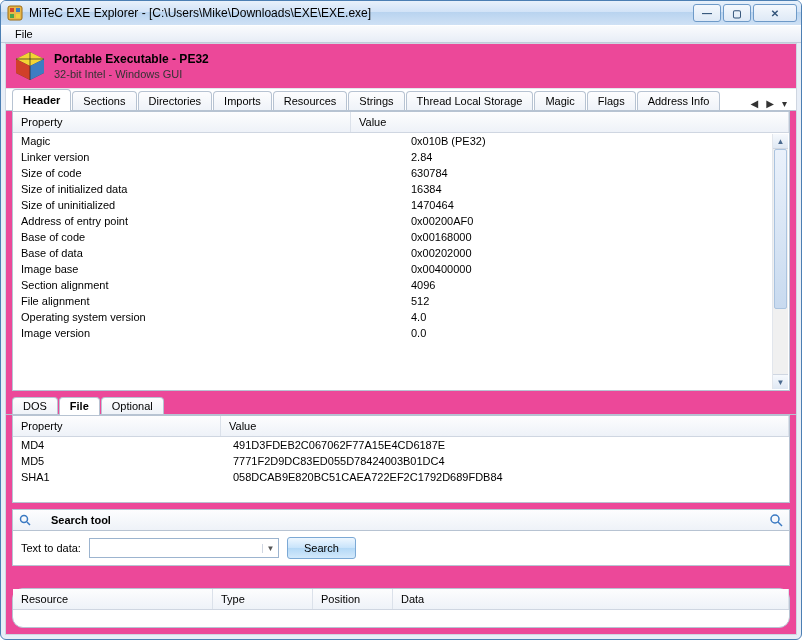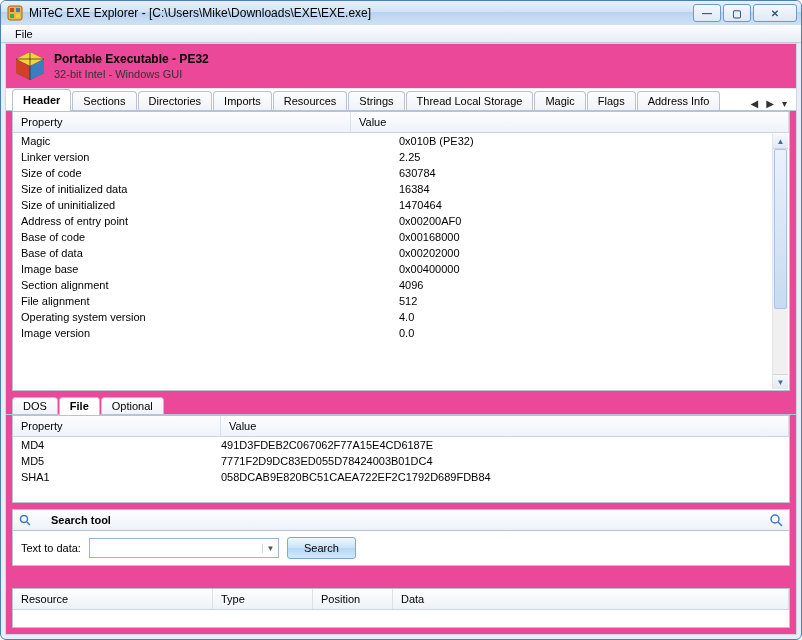--- a/index.html
+++ b/index.html
@@ -33,21 +33,21 @@
 .tabs .nav span { cursor: pointer; color: #333; font-size: 10px; padding: 2px 3px; }
 
 
 .panel { border: 1px solid #b7c3d2; margin: 0 6px 6px 6px; background: #fff; position: relative; }
 .panel.top { height: 280px; display: flex; flex-direction: column; }
 .panel .colheads { display: flex; background: linear-gradient(#fdfdfe,#eef2f8); border-bottom: 1px solid #cfd6e1; }
 .panel .colheads div { padding: 4px 8px; border-right: 1px solid #dbe1ea; }
 .panel .rows { flex: 1; overflow-y: auto; }
 .row { display: flex; padding: 2px 8px; }
 .row .c1 { width: 378px; }
-.row .c2 { flex: 1; }
+.row .c2 { flex: 1; margin-left: 12px; }
 .scrolltrack { position: absolute; right: 1px; top: 22px; bottom: 1px; width: 16px; background: #f0f0f0; border-left: 1px solid #e2e6ec; }
 .scrollthumb { position: absolute; top: 15px; left: 1px; right: 1px; height: 160px; background: linear-gradient(#eaf1fb,#c8daef); border: 1px solid #aac3df; border-radius: 2px; }
 .scrollbtn { position: absolute; left: 0; right: 0; height: 15px; background: linear-gradient(#f6f9fd,#dfe8f3); display:flex; align-items:center; justify-content:center; font-size:8px; color:#4a6a8f; }
 .scrollbtn.up { top: 0; border-bottom:1px solid #cfd6e1; }
 .scrollbtn.down { bottom: 0; border-top:1px solid #cfd6e1; }
 
 
 .subtabs { display:flex; align-items:flex-end; padding:0 6px; position:relative; }
 .subtabs .baseline { position:absolute; left:0; right:0; bottom:0; height:1px; background:#b7c3d2; }
 .subtabs .tab { border:1px solid #b7c3d2; border-bottom:none; border-radius: 4px 4px 0 0; padding:2px 10px 3px 10px; margin-right:1px; background:linear-gradient(#fdfdfe,#eef2f8); cursor:pointer; }
@@ -58,21 +58,21 @@
 
 
 .search-head { display:flex; align-items:center; border: 1px solid #b7c3d2; border-bottom:none; margin:0 6px; padding:3px 6px; background:linear-gradient(#fdfdfe,#eef2f8); }
 .search-head .lbl { font-weight:bold; margin-left:20px; flex:1; }
 .search-head .mag { color:#3a79c2; cursor:pointer; }
 .search-body { border:1px solid #b7c3d2; margin:0 6px; padding:6px 8px; display:flex; align-items:center; gap:8px; background:#fff; }
 .combo { width: 190px; height: 20px; border:1px solid #9cb4cf; background:#fff; display:flex; align-items:center; }
 .combo .dd { margin-left:auto; width:16px; text-align:center; color:#555; font-size:8px; border-left:1px solid #cfd6e1; cursor:pointer; }
 .btn { height: 22px; padding: 0 16px; border:1px solid #7ca9d5; border-radius:3px; background:linear-gradient(#eef7ff,#c9e4fb 48%,#b3d8f6 50%,#d3e9fb); cursor:pointer; }
 
-.panel.results { flex:1; margin-top:22px; display:flex; flex-direction:column; min-height: 40px; }
+.panel.results { flex:1; margin-top:22px; display:flex; flex-direction:column; min-height: 40px; border-radius: 11px; }
 .panel.results .colheads div { }
 
 svg { display:block; }
 </style>
 </head>
 <body>
 
 <div class="window">
 
   <div class="titlebar">
@@ -144,21 +144,21 @@
         <div style="width:338px">Property</div>
         <div style="flex:1">Value</div>
       </div>
       <div class="rows" id="header-rows">
           <div class="row">
             <div class="c1">Magic</div>
             <div class="c2">0x010B (PE32)</div>
           </div>
           <div class="row">
             <div class="c1">Linker version</div>
-            <div class="c2">2.25</div>
+            <div class="c2">2.84</div>
           </div>
           <div class="row">
             <div class="c1">Size of code</div>
             <div class="c2">630784</div>
           </div>
           <div class="row">
             <div class="c1">Size of initialized data</div>
             <div class="c2">16384</div>
           </div>
           <div class="row">

